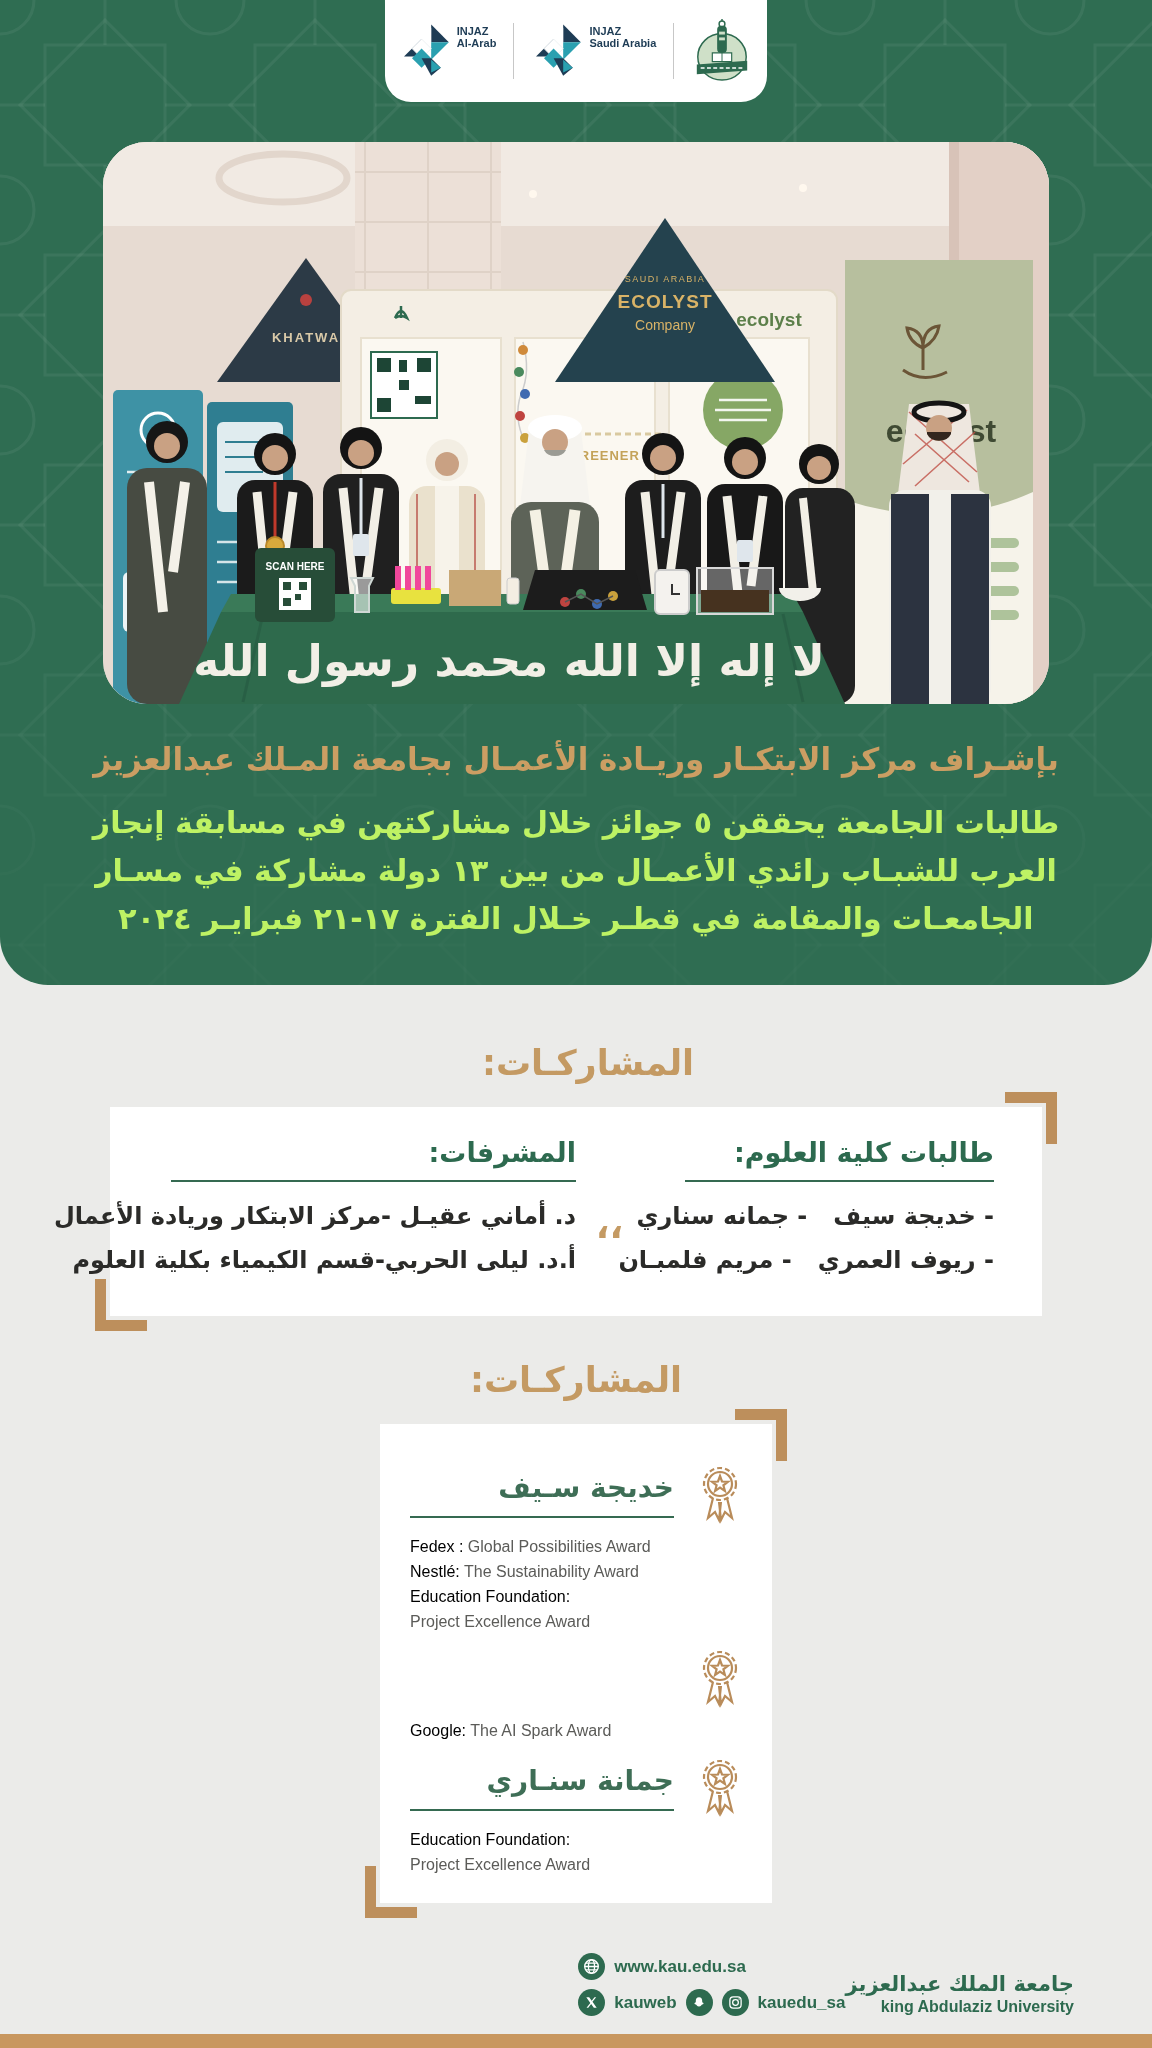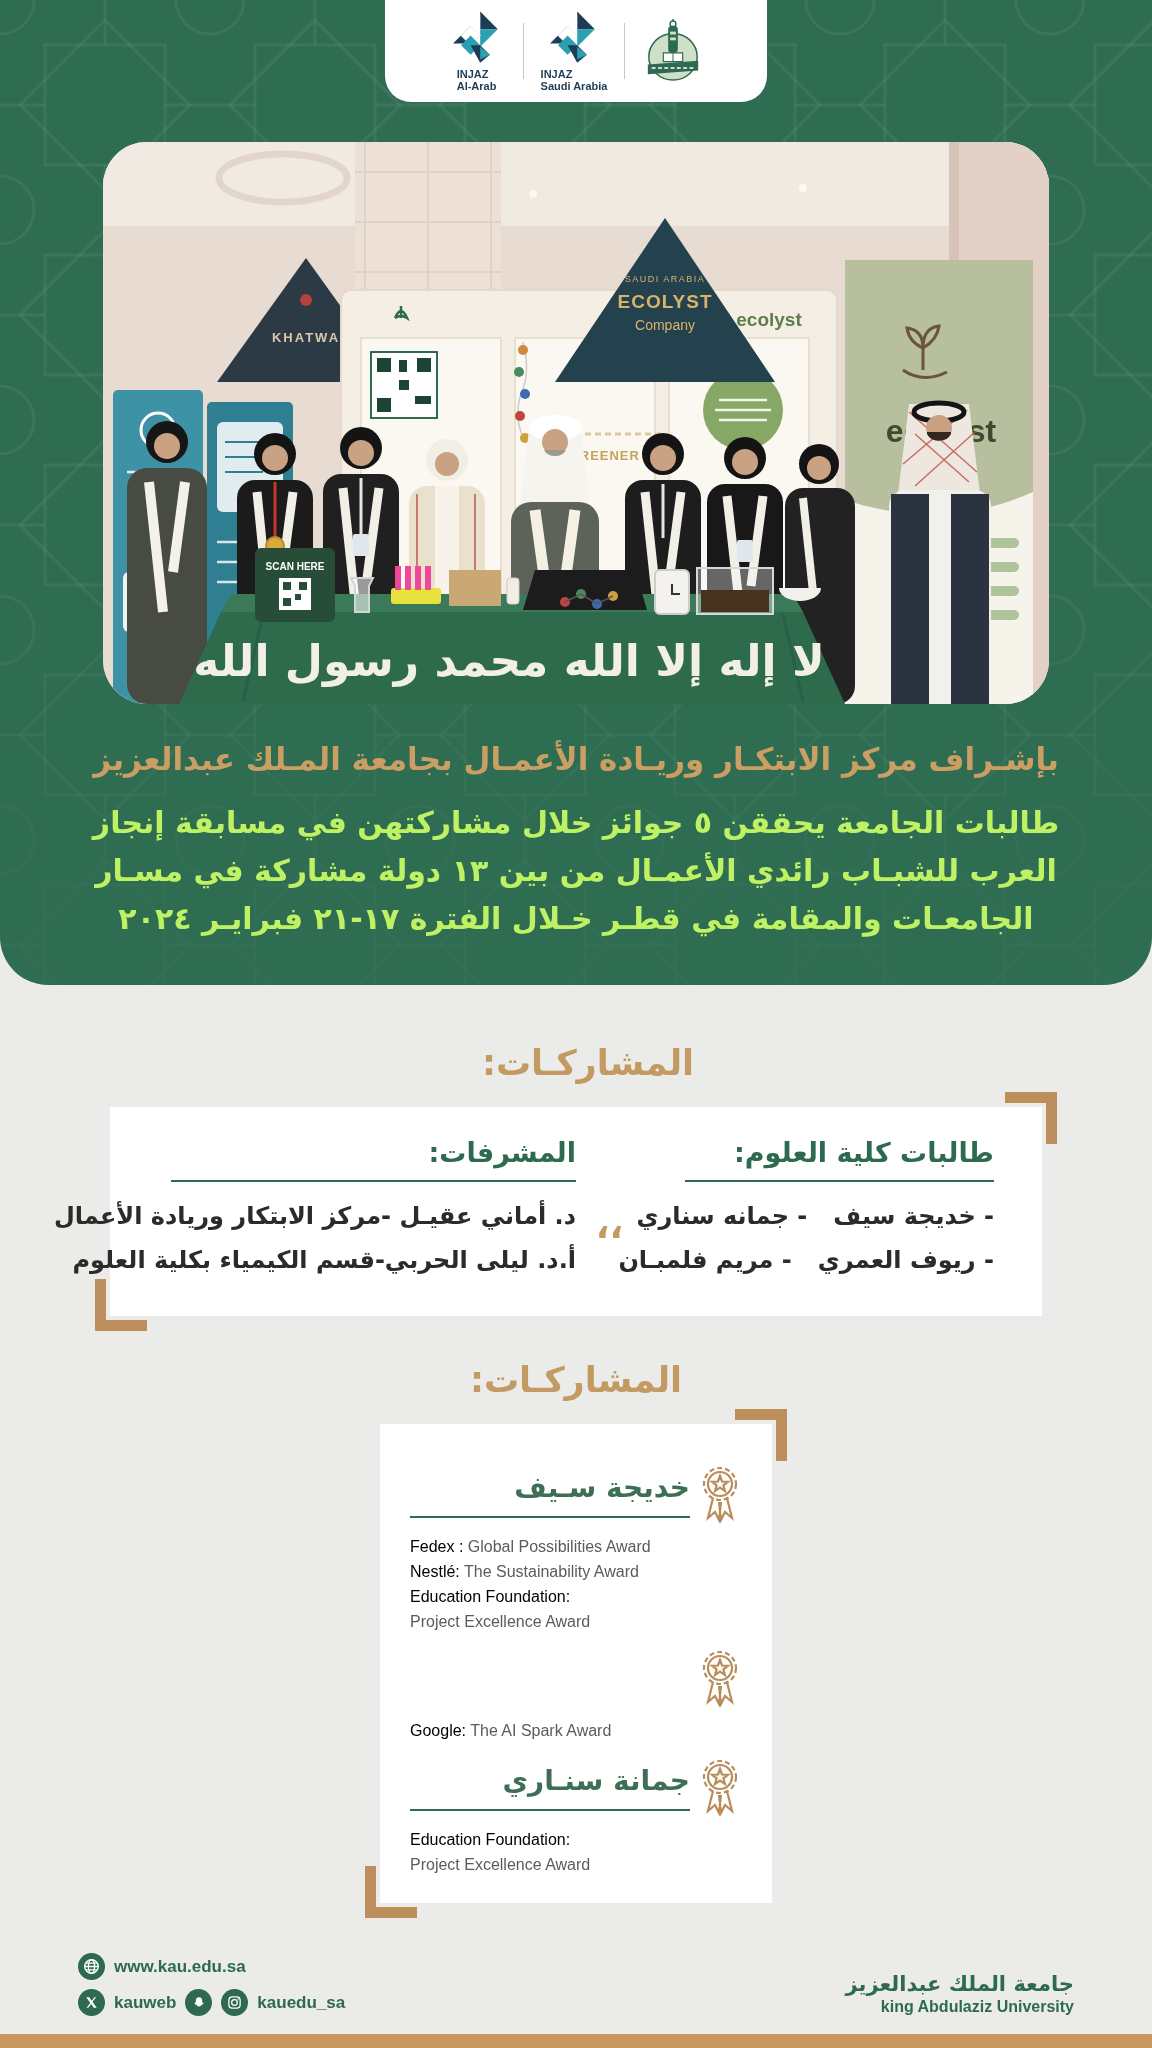--- a/index.html
+++ b/index.html
@@ -7,21 +7,21 @@
   .page { position:relative; width:1152px; height:2048px; margin:0 auto; background:#ebebe9; overflow:hidden; }
 
   
   .hero { position:relative; height:985px; background:#2f6d52; border-radius:0 0 48px 48px; }
   .geo-pattern { position:absolute; inset:0; width:100%; height:100%; border-radius:inherit; }
 
   .logo-tab { position:absolute; top:0; left:50%; transform:translateX(-50%);
     width:382px; height:102px; background:#ffffff; border-radius:0 0 26px 26px;
     display:flex; align-items:center; justify-content:center; gap:17px; z-index:3; }
   .logo-divider { width:1px; height:56px; background:#c7c7c7; }
-  .injaz-logo { display:flex; flex-direction:column; align-items:center; }
+  .injaz-logo { display:flex; flex-direction:row; align-items:flex-start; }
   .injaz-text { font-family:"Liberation Sans", sans-serif; font-weight:bold; color:#1e3c55;
     font-size:11px; line-height:12px; margin-top:2px; }
 
   .photo-frame { position:absolute; top:142px; left:50%; transform:translateX(-50%);
     width:946px; height:562px; border-radius:44px; overflow:hidden; background:#e7dbd2; z-index:2; }
   .photo-frame svg { display:block; width:100%; height:100%; }
 
   .hero-headline { position:absolute; top:741px; width:100%; text-align:center; direction:rtl;
     color:#cb9e63; font-size:31px; font-weight:bold; letter-spacing:0; z-index:2; }
   .hero-body { position:absolute; top:799px; width:100%; text-align:center; direction:rtl;
@@ -45,33 +45,33 @@
   .p-quote { width:8%; text-align:center; color:#c49a63; font-size:36px; font-weight:bold;
     padding-top:84px; line-height:10px; }
   .p-heading { color:#2d6a4f; font-size:27px; font-weight:bold; }
   .p-rule { border-bottom:2px solid #356a51; margin:12px 0 12px; }
   .students .p-rule { width:88%; }
   .supervisors .p-rule { width:97%; }
   .p-row { color:#2b2b29; font-size:24px; font-weight:bold; line-height:44px; white-space:nowrap; }
   .p-row-pair { display:flex; gap:26px; }
 
   .a-card { width:392px; margin:24px auto 0; padding:40px 30px 12px; }
-  .award-head { display:flex; direction:rtl; align-items:flex-end; gap:8px; }
+  .award-head { display:flex; direction:rtl; align-items:flex-end; gap:24px; }
   .award-name-wrap { flex:1; border-bottom:2px solid #356a51; padding-bottom:12px; }
   .award-name { color:#3e6e56; font-size:28px; font-weight:bold; }
   .medal { flex:0 0 auto; margin-bottom:-6px; }
   .award-lines { direction:ltr; margin:16px 0 14px; font-size:16px; line-height:25px;
     font-family:"Liberation Sans", sans-serif; }
   .al-b { font-weight:normal; color:#000000; }
   .al-r { color:#5b5b58; }
   .award-entry + .award-entry { margin-top:6px; }
 
   
   .footer { position:absolute; left:0; right:0; bottom:14px; padding:0 78px 18px;
-    display:flex; justify-content:space-between; align-items:flex-end; }
+    display:flex; justify-content:flex-end; align-items:flex-end; }
   .f-left { display:flex; flex-direction:column; gap:9px; }
   .f-row { display:flex; align-items:center; gap:9px; }
   .f-badge { width:27px; height:27px; border-radius:50%; background:#2d6a4f;
     display:flex; align-items:center; justify-content:center; flex:0 0 auto; }
   .f-text { font-family:"Liberation Sans", sans-serif; font-weight:bold; font-size:17px; color:#2d6a4f; }
   .f-right { text-align:right; color:#2d6a4f; }
   .f-uni-ar { font-size:21px; font-weight:bold; direction:rtl; }
   .f-uni-en { font-family:"Liberation Sans", sans-serif; font-size:16px; font-weight:bold; margin-top:2px; }
   .gold-bar { position:absolute; left:0; right:0; bottom:0; height:14px; background:#c8975f; }
 </style>

